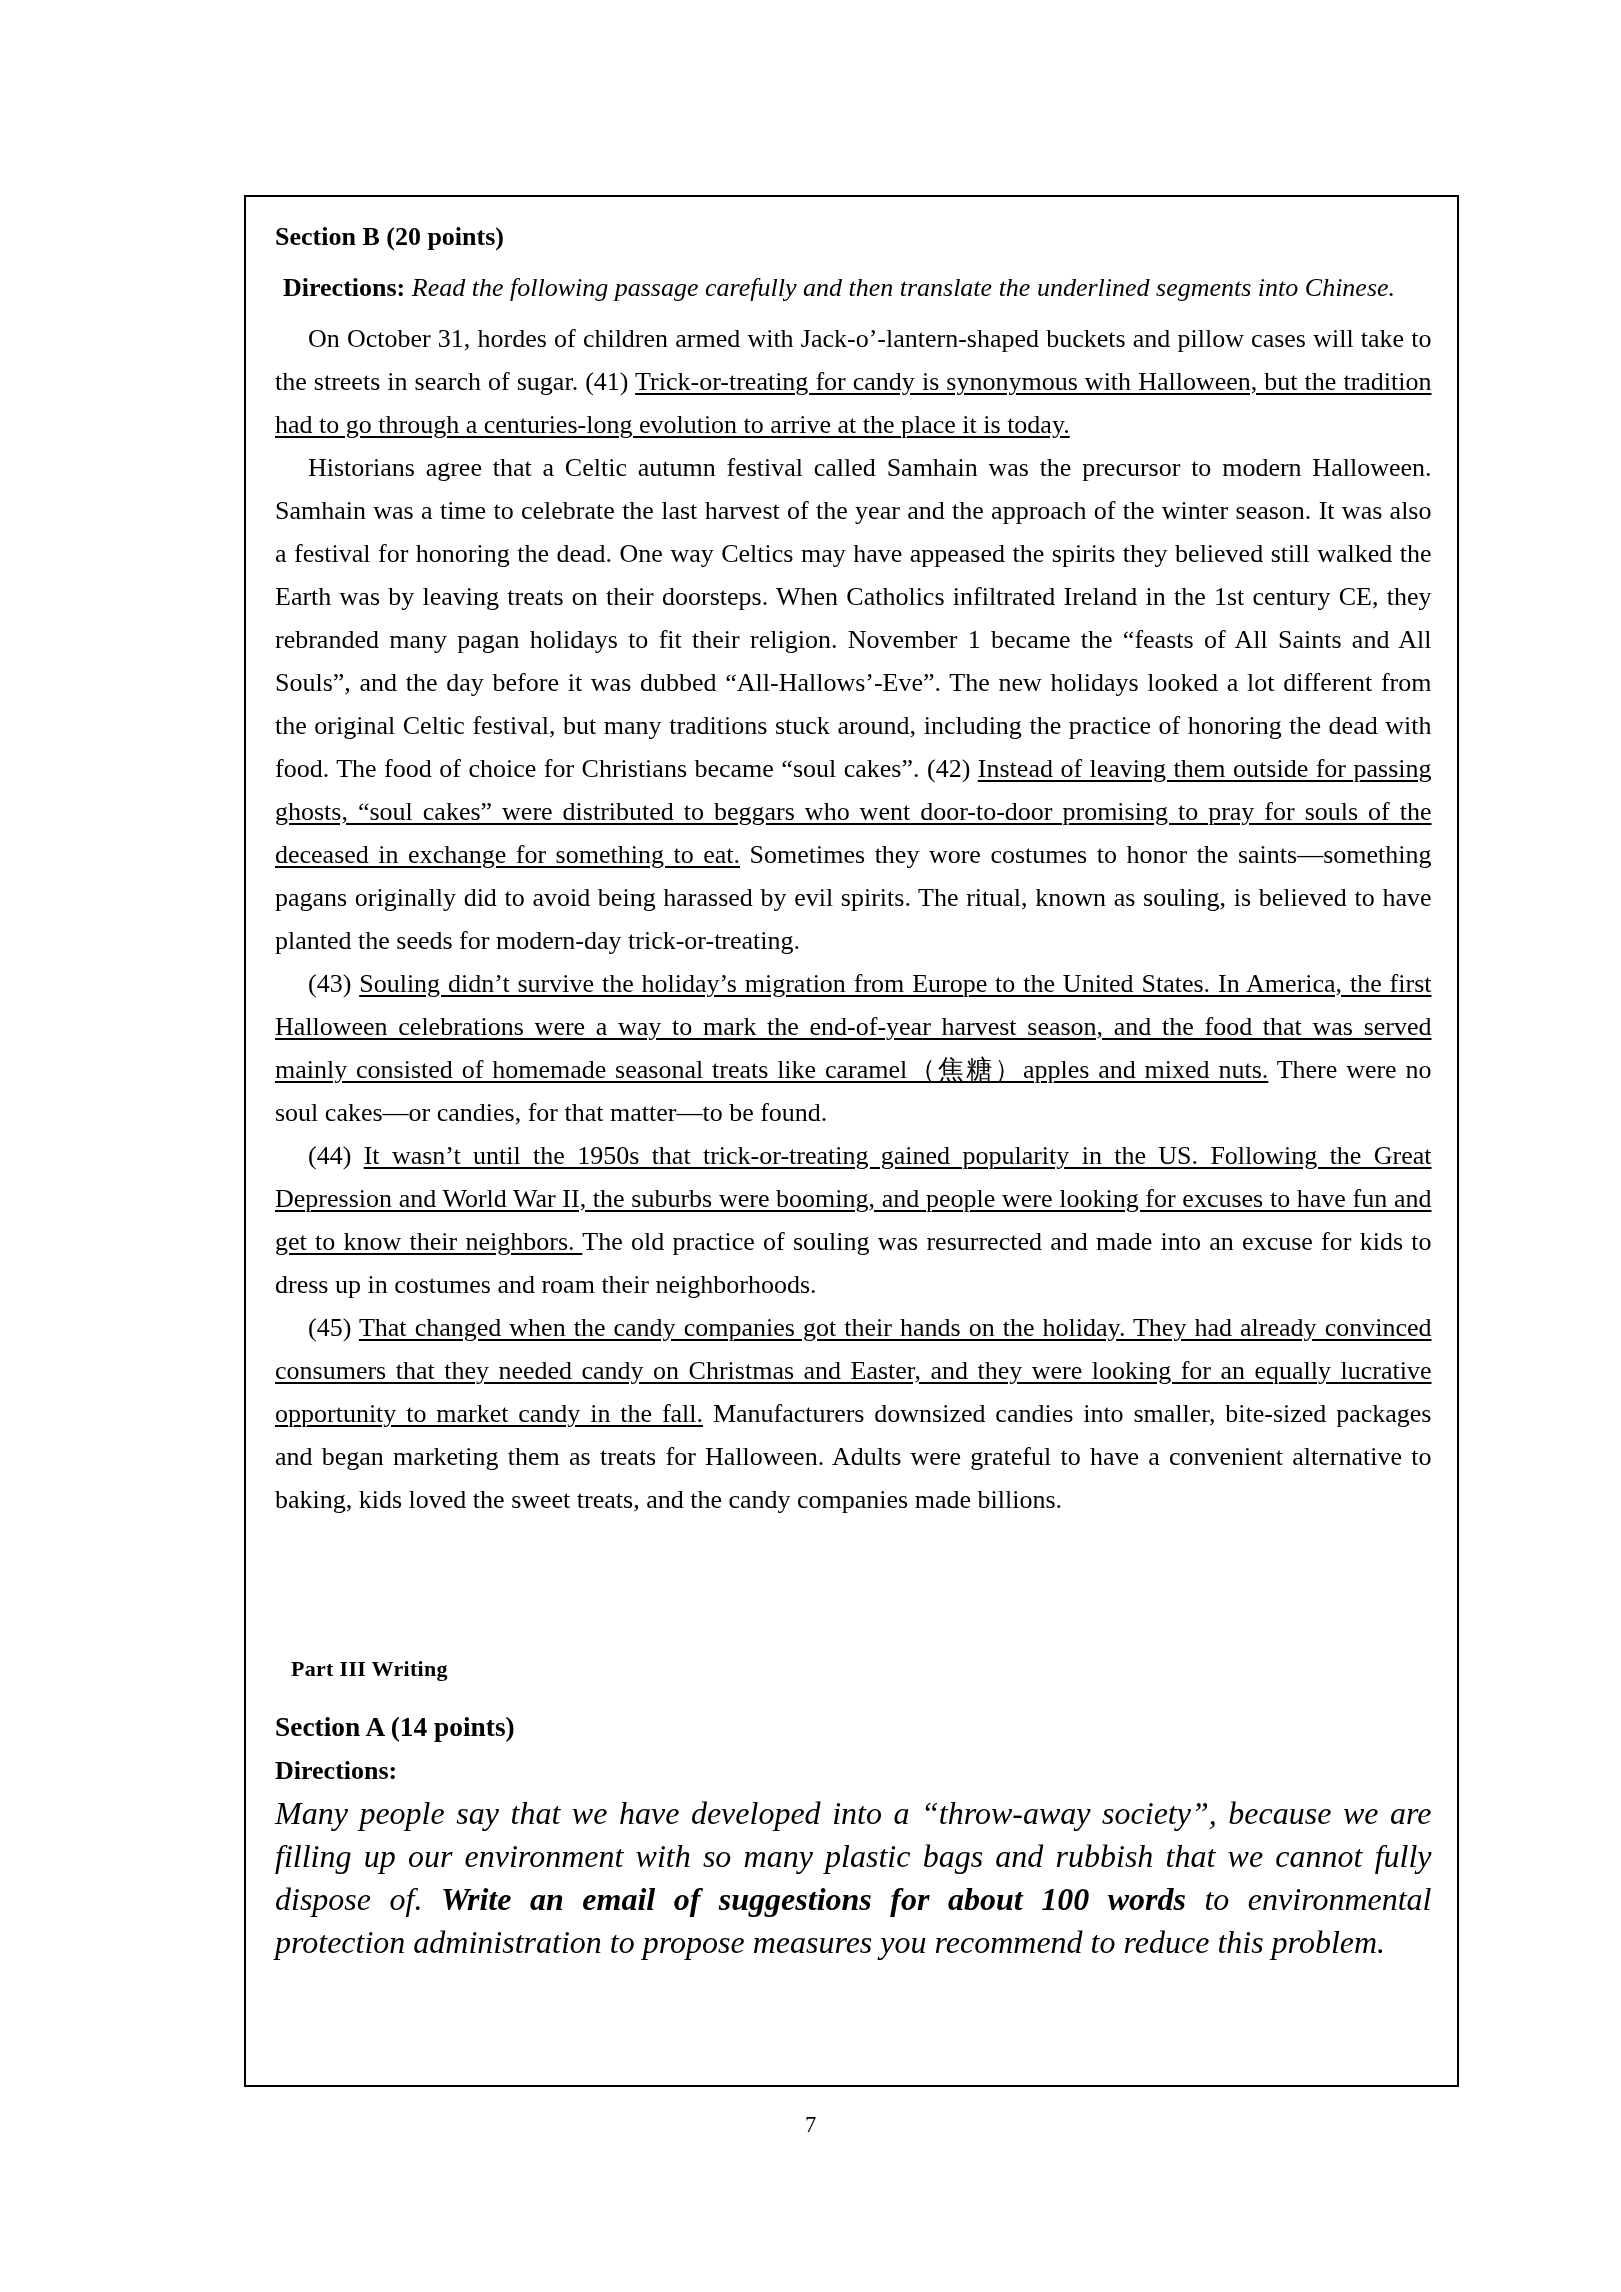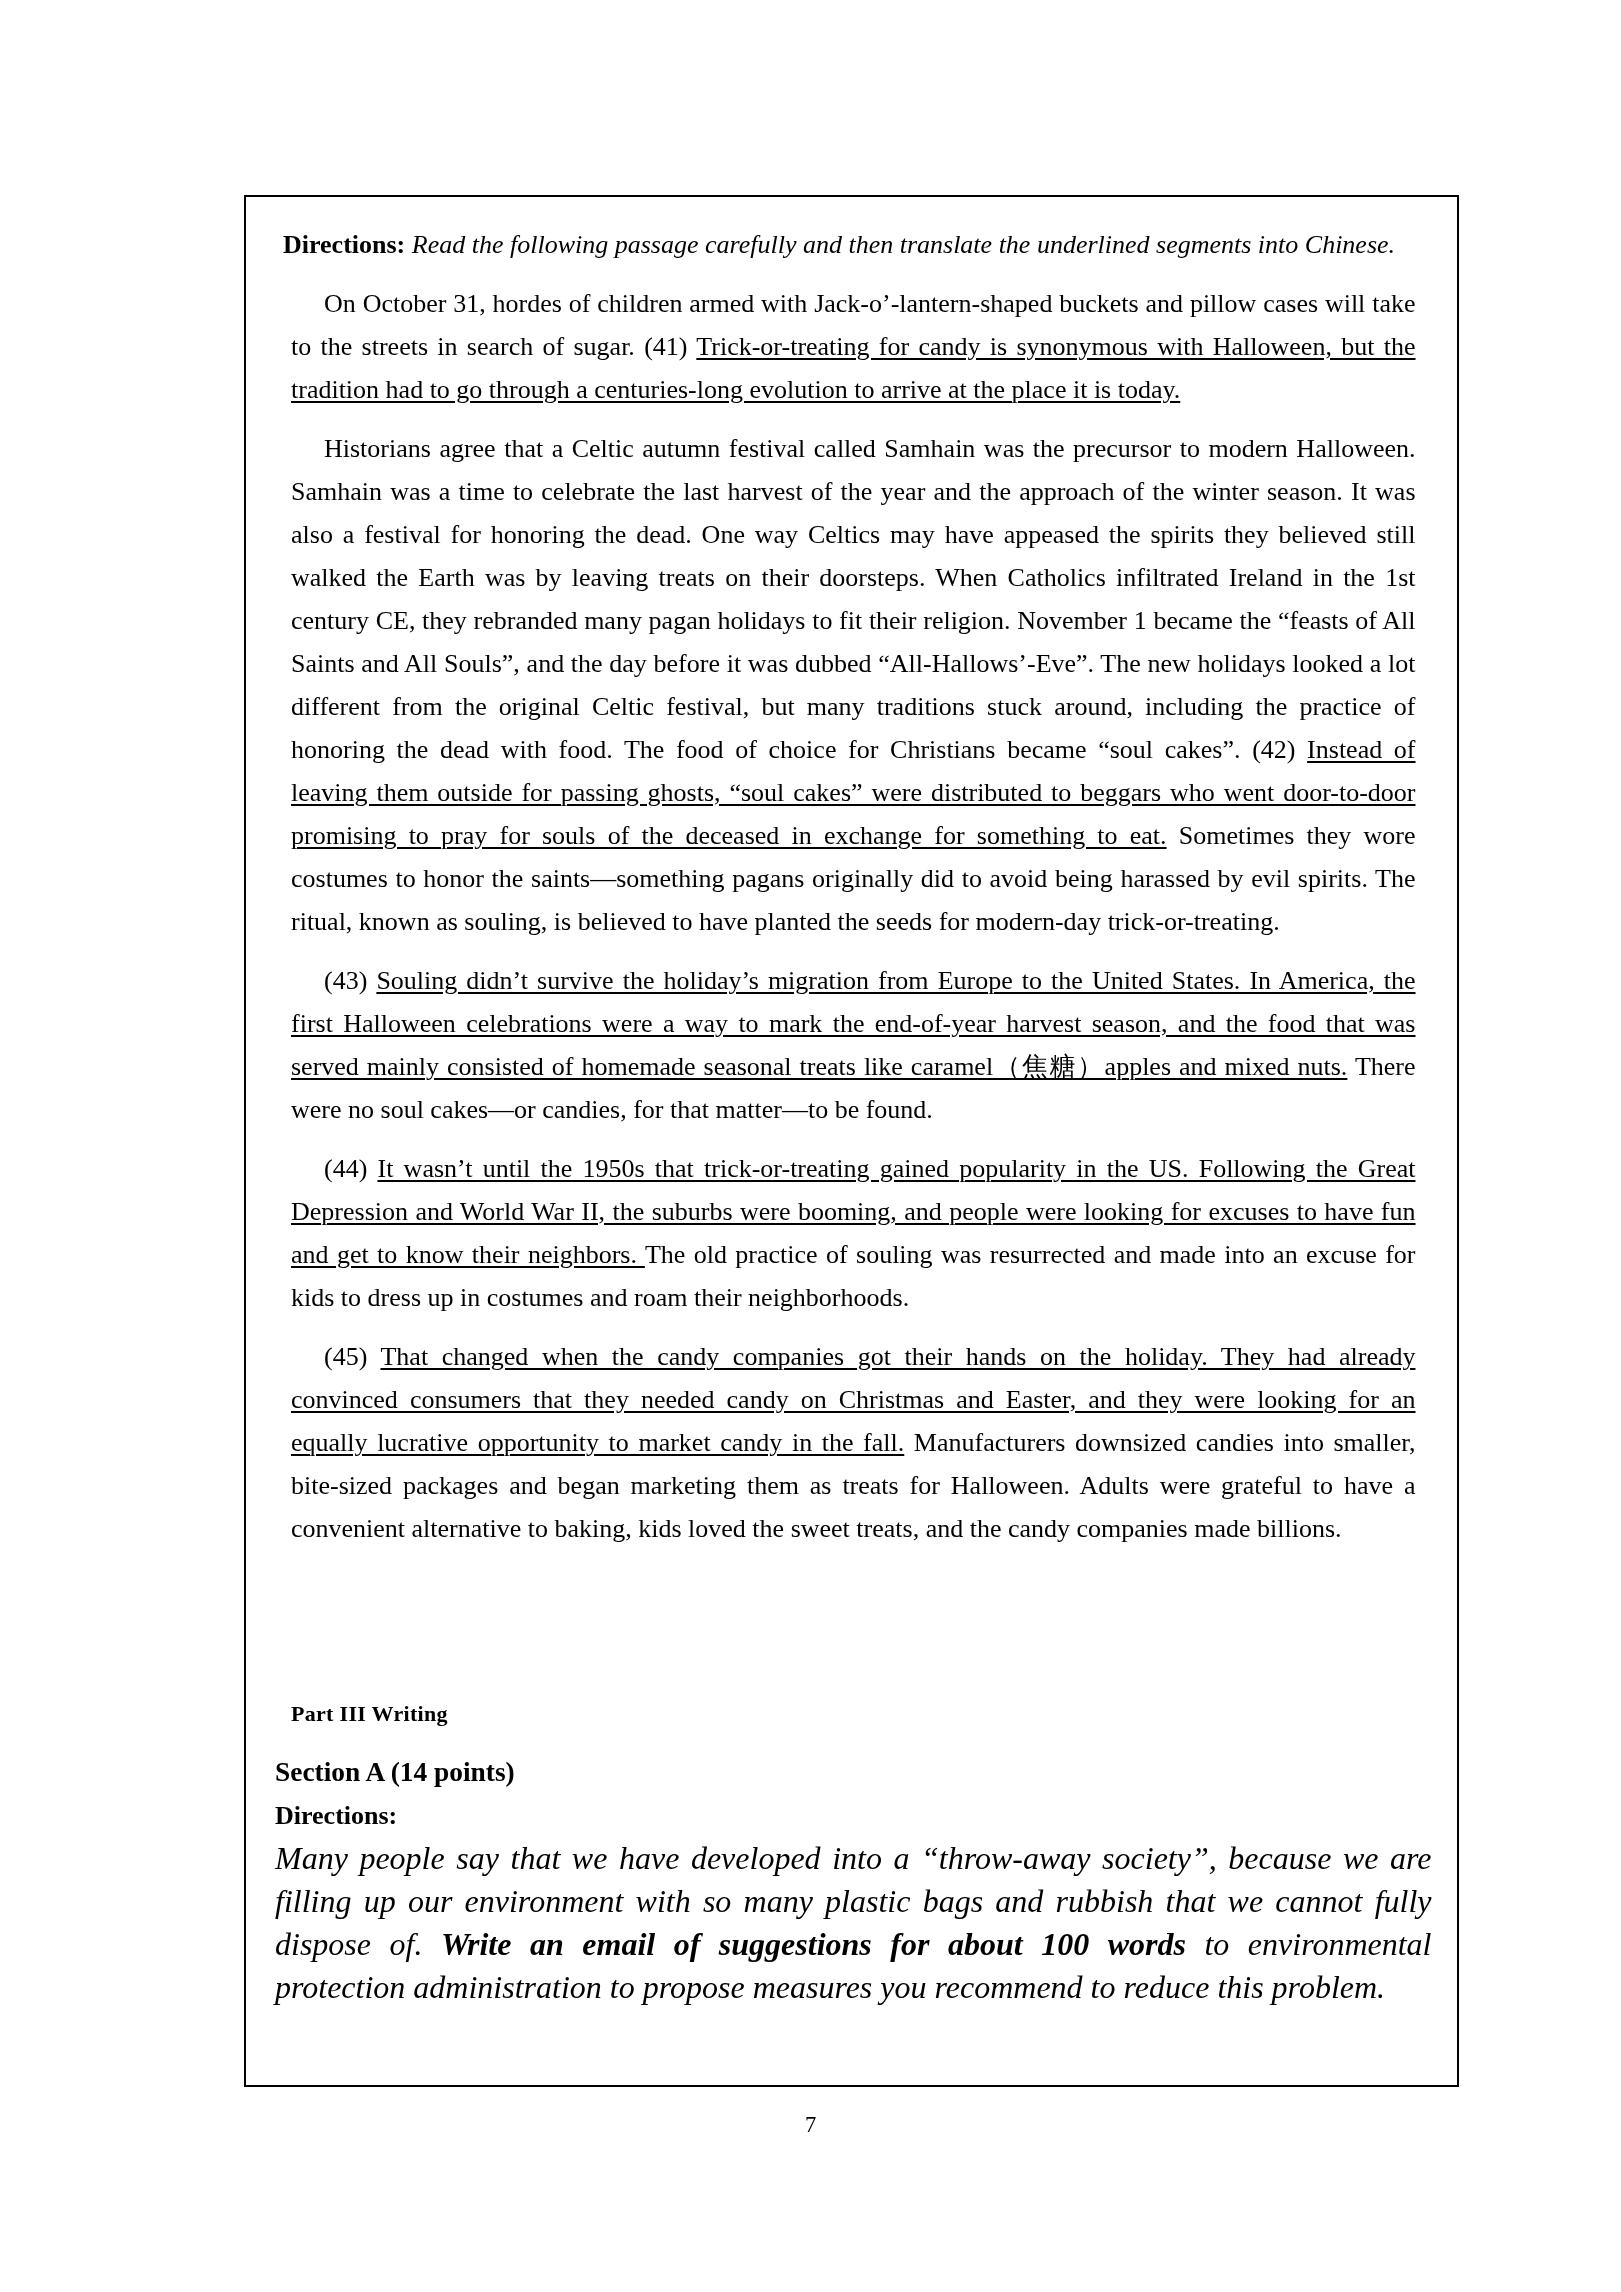--- a/index.html
+++ b/index.html
@@ -41,21 +41,21 @@
   .dirline {
     font-size: 26px;
     line-height: 43px;
     margin: 8px;
     text-align: justify;
     text-justify: inter-word;
   }
   .dirline .lbl { font-weight: bold; font-style: normal; }
   .dirline .it { font-style: italic; }
   p.body {
-    margin: 16px;
+    margin: 0;
     font-size: 26px;
     line-height: 43px;
     text-align: justify;
     text-justify: inter-word;
     text-indent: 33px;
   }
   .u {
     text-decoration: underline;
     text-underline-offset: 2.9px;
     text-decoration-thickness: 1.6px;
@@ -100,20 +100,21 @@
     font-family: "Liberation Serif", "DejaVu Serif", serif;
   }
 </style>
 </head>
 <body>
 
 <div id="page">
 
   <div id="frame">
 
+    <div class="hdr">Section B (20 points)</div>
 
     <div class="dirline">
       <span class="lbl">Directions:</span><span class="it">&nbsp;</span><span class="it">Read the following passage carefully and then translate the underlined segments into Chinese.</span>
     </div>
 
     <p class="body">
       <span>On October 31, hordes of children armed with Jack-o’-lantern-shaped buckets and pillow cases will take to the streets in search of sugar. (41) </span><span class="u">Trick-or-treating for candy is synonymous with Halloween, but the tradition had to go through a centuries-long evolution to arrive at the place it is today. </span>
     </p>
 
     <p class="body">

